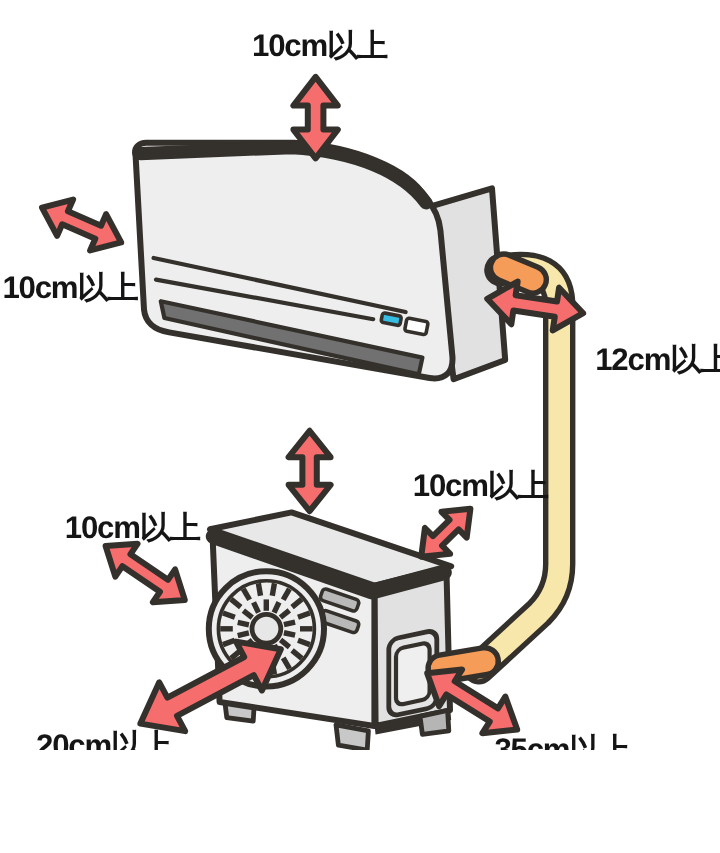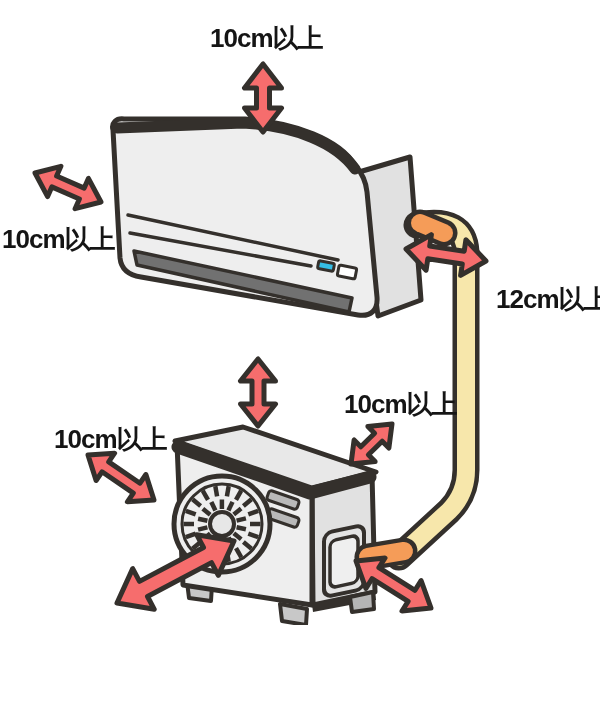--- a/index.html
+++ b/index.html
@@ -123,13 +123,15 @@
         <path d="M117.0,603.0L154.3,609.3L147.5,596.5L211.5,562.6L218.3,575.4L234.0,541.0L196.7,534.7L203.5,547.5L139.5,581.4L132.7,568.6Z" style="fill:var(--c-arrow);stroke:var(--c-outline);stroke-width:5;stroke-linejoin:round;"></path>
         <path d="M356.0,561.0L365.9,588.5L372.0,578.7L408.1,601.3L402.0,611.0L431.0,608.0L421.1,580.5L415.0,590.3L378.9,567.7L385.0,558.0Z" style="fill:var(--c-arrow);stroke:var(--c-outline);stroke-width:5;stroke-linejoin:round;"></path>
       </g>
   </svg>
 
   <div class="lbl" id="lbl-indoor-top">10cm以上</div>
   <div class="lbl" id="lbl-indoor-left">10cm以上</div>
   <div class="lbl" id="lbl-pipe-side">12cm以上</div>
   <div class="lbl" id="lbl-outdoor-top">10cm以上</div>
   <div class="lbl" id="lbl-outdoor-left">10cm以上</div>
+  <div class="lbl" id="lbl-outdoor-front">20cm以上</div>
+  <div class="lbl" id="lbl-outdoor-right">35cm以上</div>
 </div>
 
 </body></html>

